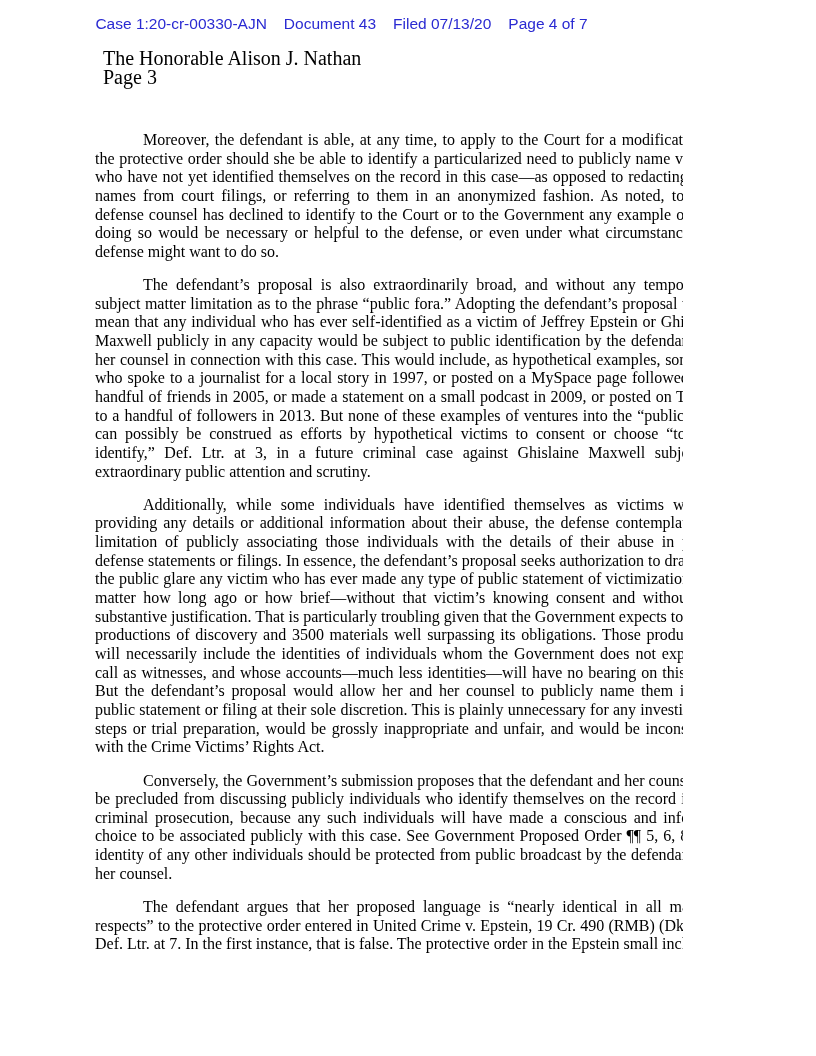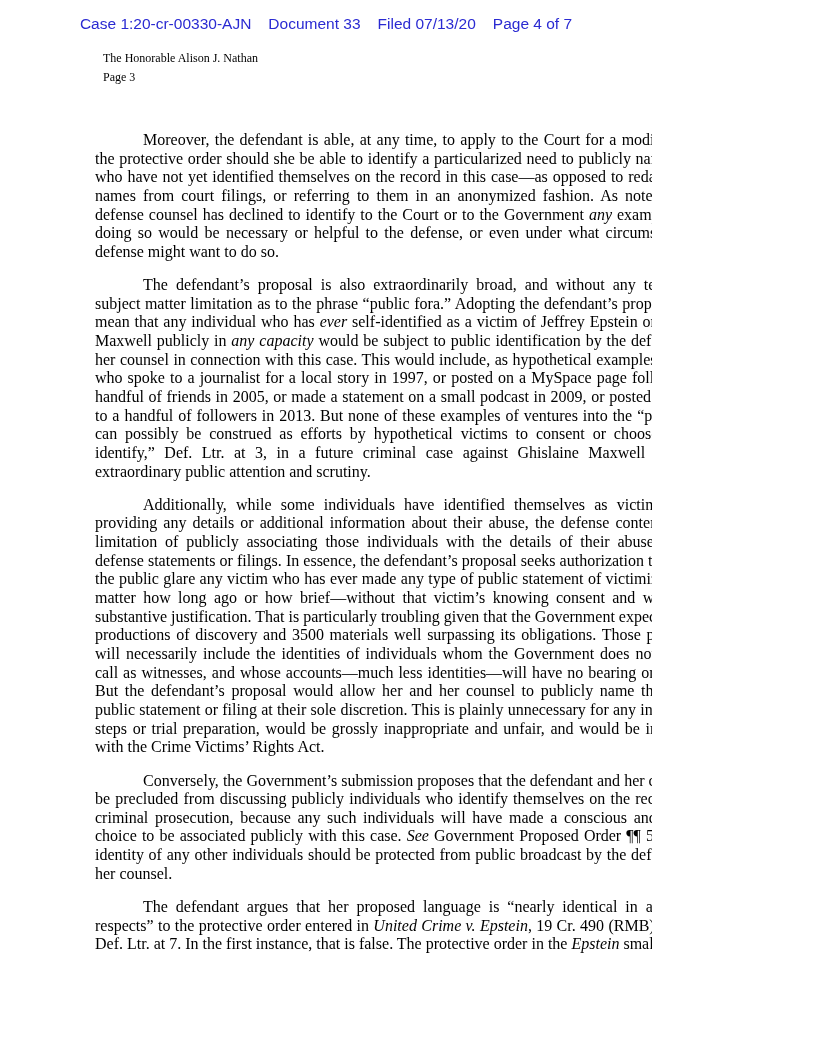--- a/index.html
+++ b/index.html
@@ -4,64 +4,65 @@
 <style>
   html, body { margin: 0; padding: 0; background: #ffffff; }
   .page {
     position: relative;
     width: 652px;
     height: 1056px;
     background: #ffffff;
     overflow: hidden;
     font-family: "Liberation Serif", serif;
     color: #000000;
+    padding-left: 31px;
   }
   .stamp {
     position: absolute;
     top: 15px;
     left: 0;
     right: 0;
     display: flex;
     justify-content: center;
     column-gap: 17px;
     font-family: "Liberation Sans", sans-serif;
     font-size: 15.5px;
     color: #2a2ad2;
     white-space: nowrap;
   }
   .addr {
     position: absolute;
     top: 49px;
     left: 103px;
-    font-size: 12px;
+    font-size: 20px;
     line-height: 18.7px;
   }
   .letter-body {
     position: absolute;
     top: 131px;
     left: 95px;
     width: 627px;
     font-size: 16px;
     line-height: 18.66px;
     text-align: justify;
   }
   .letter-body p {
     margin: 0 0 14.5px 0;
     text-indent: 48px;
   }
-  .letter-body .it { font-style: italic; }
+  .letter-body .it { }
 </style>
 </head>
 <body>
 
 <div class="page">
 
   <div class="stamp" style="color: rgb(42, 42, 210);">
     <span>Case 1:20-cr-00330-AJN</span>
-    <span>Document 33</span>
+    <span>Document 43</span>
     <span>Filed 07/13/20</span>
     <span>Page 4 of 7</span>
   </div>
 
   <div class="addr">
     <div>The Honorable Alison J. Nathan</div>
     <div>Page 3</div>
   </div>
 
   <div class="letter-body">

